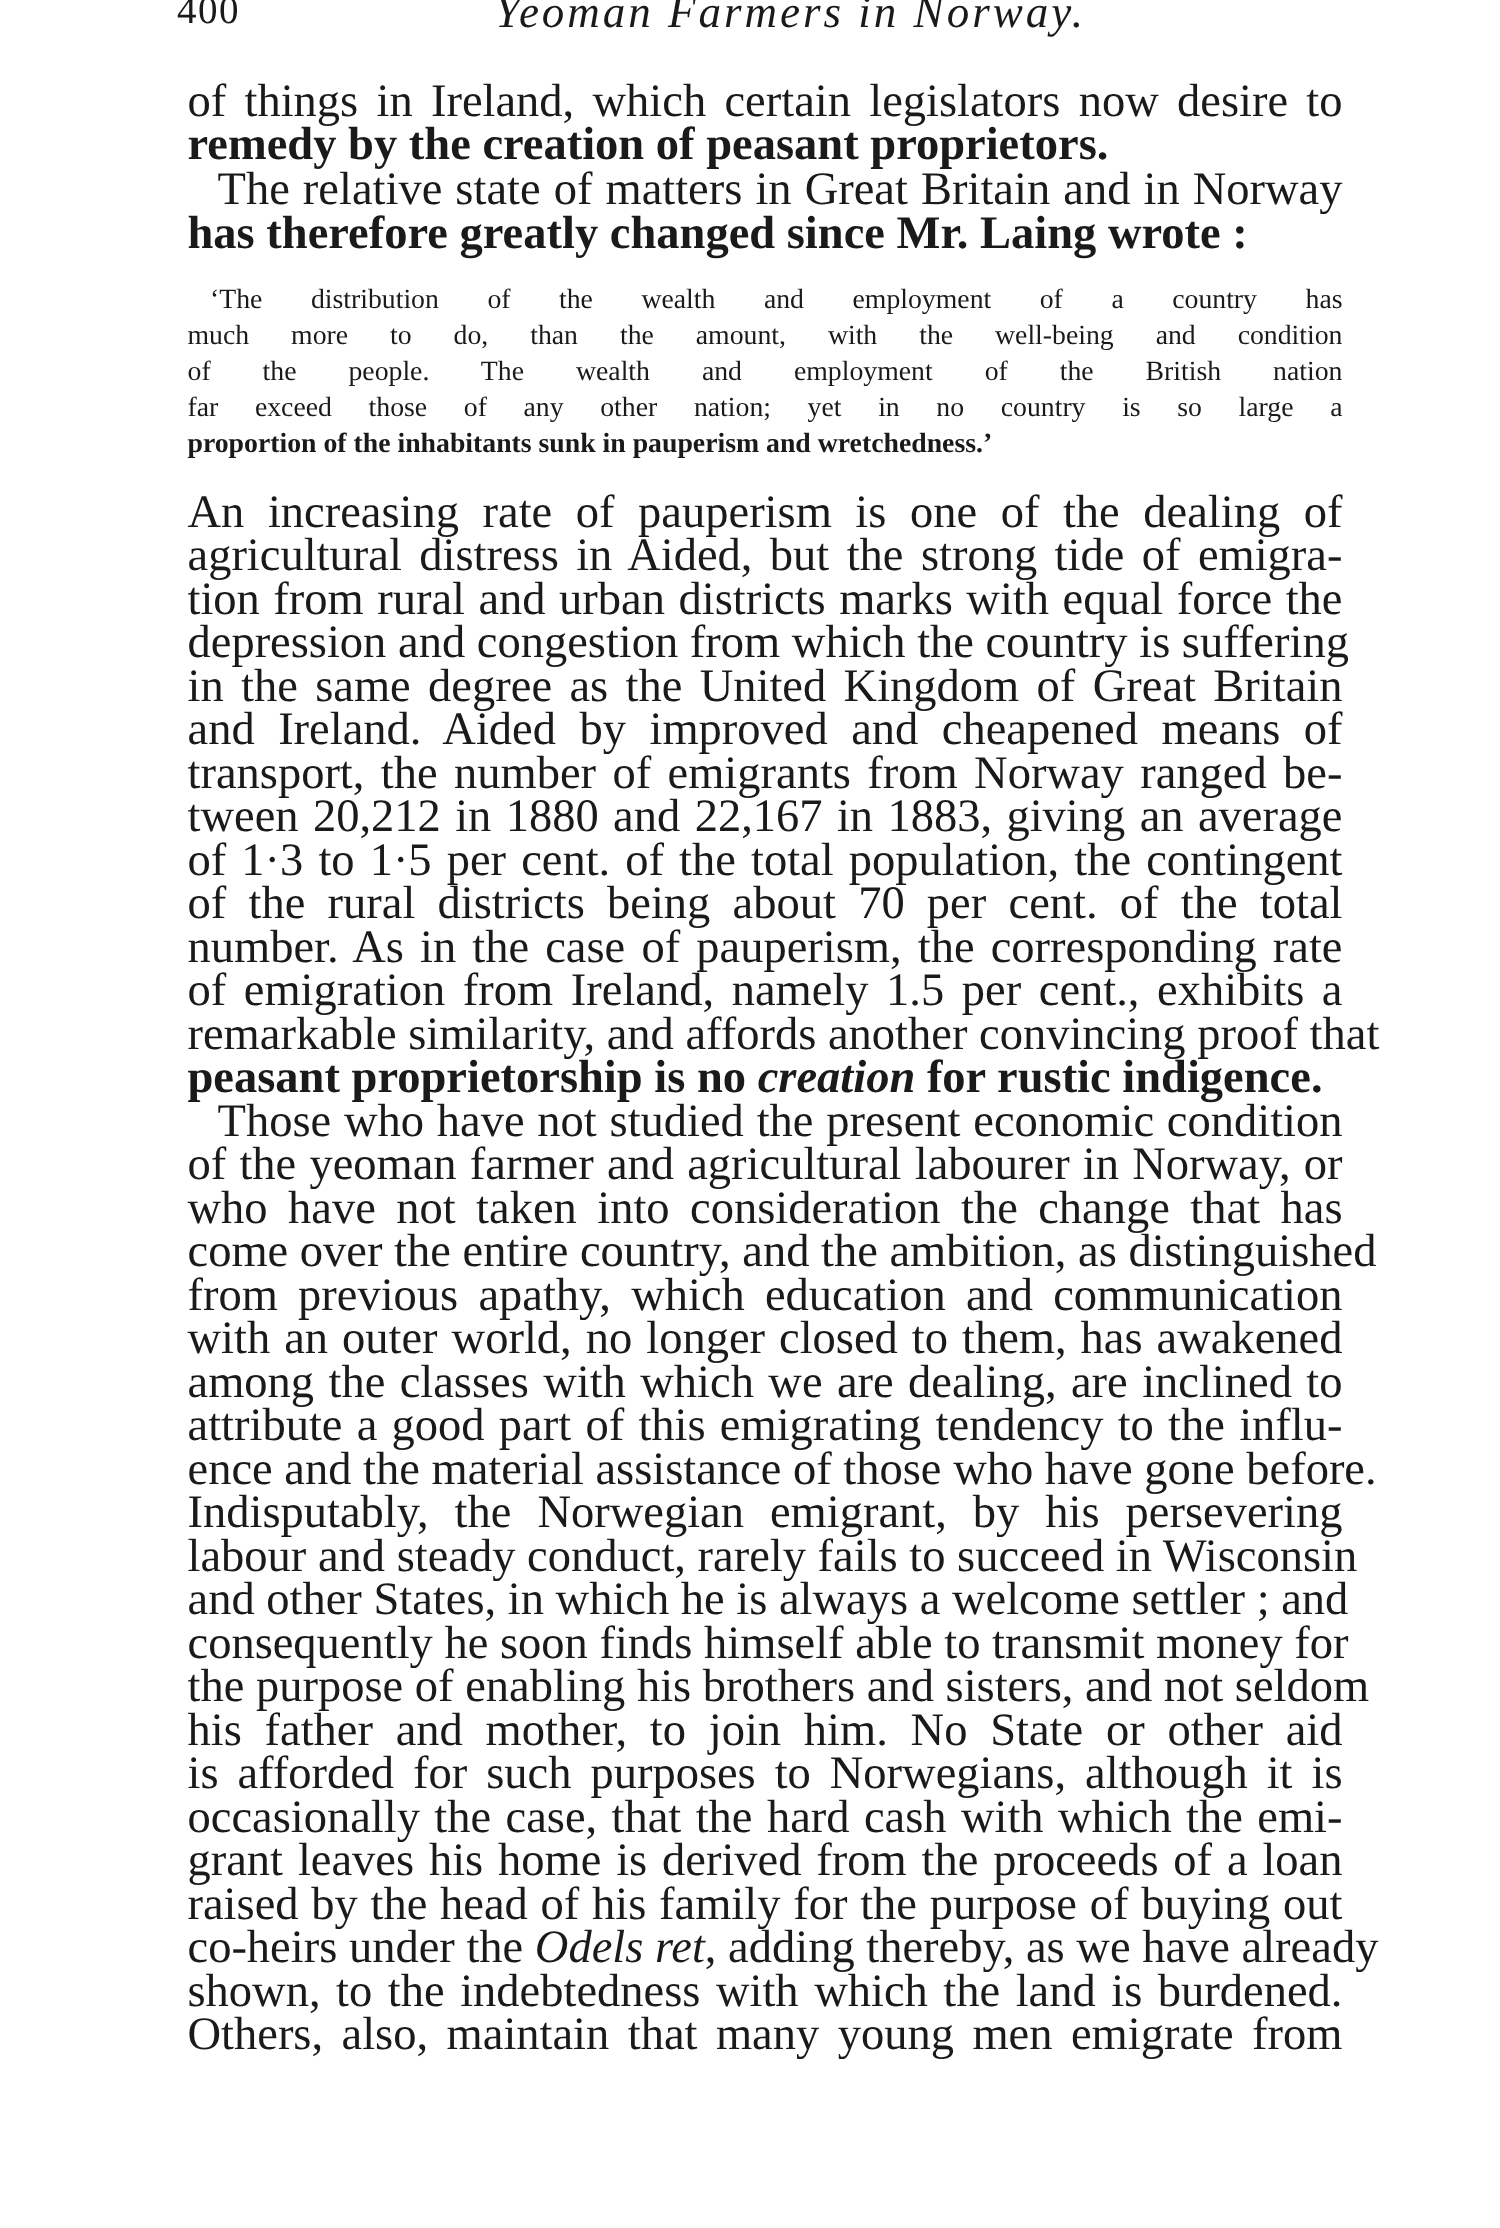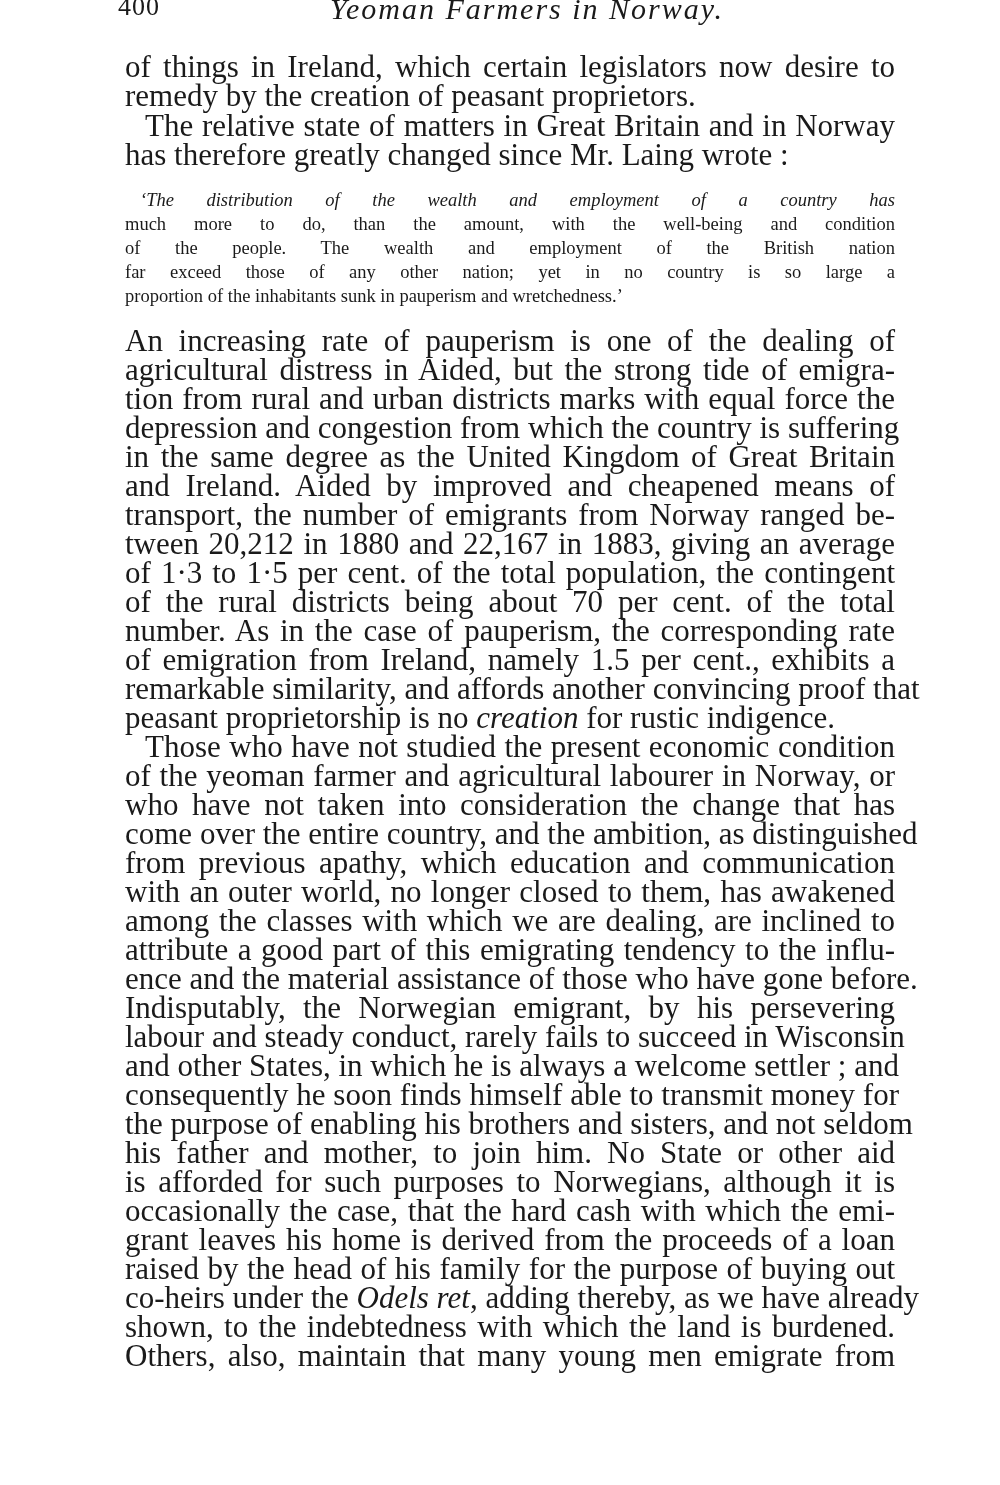--- a/index.html
+++ b/index.html
@@ -3,24 +3,24 @@
 <meta charset="utf-8">
 <style>
   html, body { margin: 0; padding: 0; background: #ffffff; }
   body { width: 1000px; height: 1485px; position: relative; overflow: hidden;
          font-family: "Liberation Serif", "DejaVu Serif", serif; color: #1a1a1a; }
   .running-head { position: absolute; top: -8px; left: 0; width: 1000px; height: 30px; }
   .page-number { position: absolute; left: 118px; top: 0; font-size: 26px; letter-spacing: 1px; }
   .running-title { position: absolute; left: 330px; top: 0; font-size: 30px; font-style: italic; letter-spacing: 2px; }
   .line { position: absolute; left: 125px; width: 770px; white-space: nowrap;
           font-size: 31px; line-height: 29px; text-align: justify; text-align-last: justify; }
-  .line.last { text-align-last: left; }
+  .line.last { text-align-last: left; font-weight: bold; }
   .line.indent { padding-left: 20px; width: 750px; }
   .q { font-size: 18.5px; line-height: 24px; }
-  .q.indent { padding-left: 15px; width: 755px; font-style: italic; }
+  .q.indent { padding-left: 15px; width: 755px; }
   em { font-style: italic; }
 </style>
 </head>
 <body>
 
 <div class="running-head">
   <span class="page-number">400</span>
   <span class="running-title">Yeoman Farmers in Norway.</span>
 </div>
 

